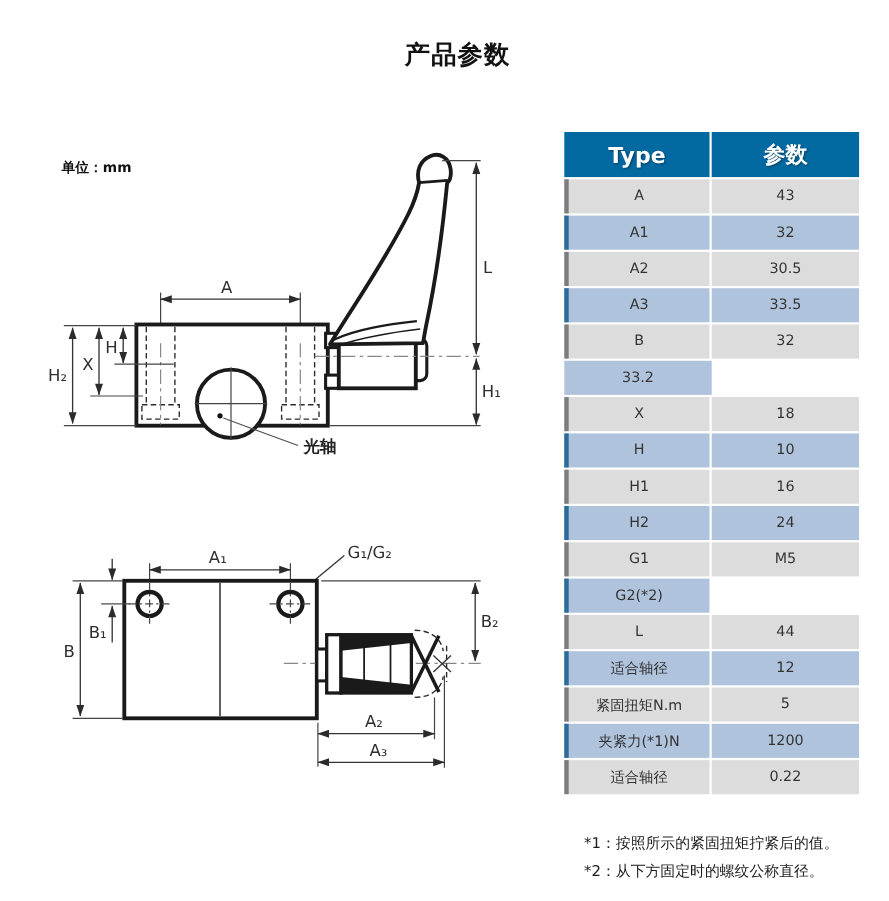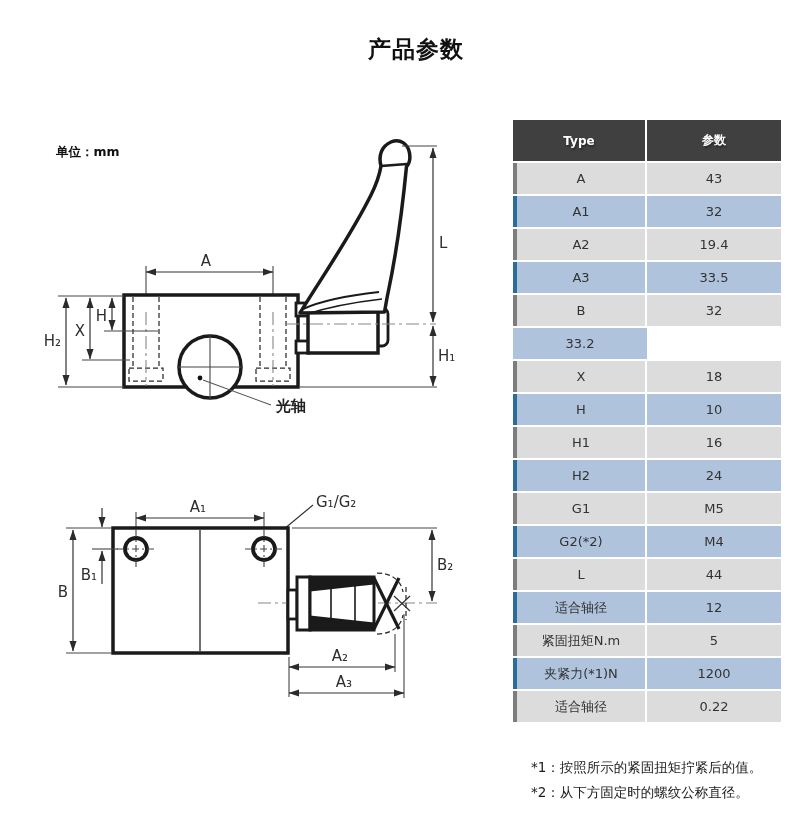--- a/index.html
+++ b/index.html
@@ -21,21 +21,21 @@
   .dash{stroke:#2b2b2b;stroke-width:1.25;fill:none;stroke-dasharray:5 3;}
   .dash2{stroke:#444;stroke-width:1.1;fill:none;stroke-dasharray:7 3 2 3;}
   .cl{stroke:#888;stroke-width:1.1;fill:none;stroke-dasharray:13 4 3 4;}
   .inner{fill:none;stroke:#1a1a1a;}
   text.dl{font:500 15px "DejaVu Sans",sans-serif;fill:#2e2e2e;}
   text.lbl{font:600 15px "DejaVu Sans","Liberation Sans",sans-serif;fill:#222;}
   text.unit{font:bold 12.5px "DejaVu Sans","Liberation Sans",sans-serif;fill:#111;}
   
   .spec-table{position:absolute;left:513px;top:120px;width:268px;}
   .thead{display:flex;height:41px;margin-bottom:2px;}
-  .thead .hc{background:#404040;color:#fff;font-size:12px;font-weight:bold;
+  .thead .hc{background:#0369a1;color:#fff;font-size:20px;font-weight:bold;
     display:flex;align-items:center;justify-content:center;
     text-shadow:1px 1.5px 2px rgba(0,0,0,0.38);}
   .thead .h1{width:132px;margin-right:2px;}
   .thead .h2{width:134px;}
   .row{display:flex;height:31px;margin-bottom:2px;font-size:13px;color:#333;}
   .row .c1{width:128px;margin-right:2px;display:flex;align-items:center;justify-content:center;}
   .row .c2{width:134px;display:flex;align-items:center;justify-content:center;}
   .row:nth-child(odd) .c1{background:#dcdcdc;border-left:4px solid #7d7d7d;}
   .row:nth-child(odd) .c2{background:#dcdcdc;}
   .row:nth-child(even) .c1{background:#b0c3dc;border-left:4px solid #2c6b9a;}
@@ -184,21 +184,21 @@
     <div class="row">
         <div class="c1">A</div>
         <div class="c2">43</div>
       </div>
     <div class="row">
         <div class="c1">A1</div>
         <div class="c2">32</div>
       </div>
     <div class="row">
         <div class="c1">A2</div>
-        <div class="c2">19.4</div>
+        <div class="c2">30.5</div>
       </div>
     <div class="row">
         <div class="c1">A3</div>
         <div class="c2">33.5</div>
       </div>
     <div class="row">
         <div class="c1">B</div>
         <div class="c2">32</div>
       </div>
     <div class="row">
@@ -219,21 +219,20 @@
     <div class="row">
         <div class="c1">H2</div>
         <div class="c2">24</div>
       </div>
     <div class="row">
         <div class="c1">G1</div>
         <div class="c2">M5</div>
       </div>
     <div class="row">
         <div class="c1">G2(*2)</div>
-        <div class="c2">M4</div>
       </div>
     <div class="row">
         <div class="c1">L</div>
         <div class="c2">44</div>
       </div>
     <div class="row">
         <div class="c1">适合轴径</div>
         <div class="c2">12</div>
       </div>
     <div class="row">

